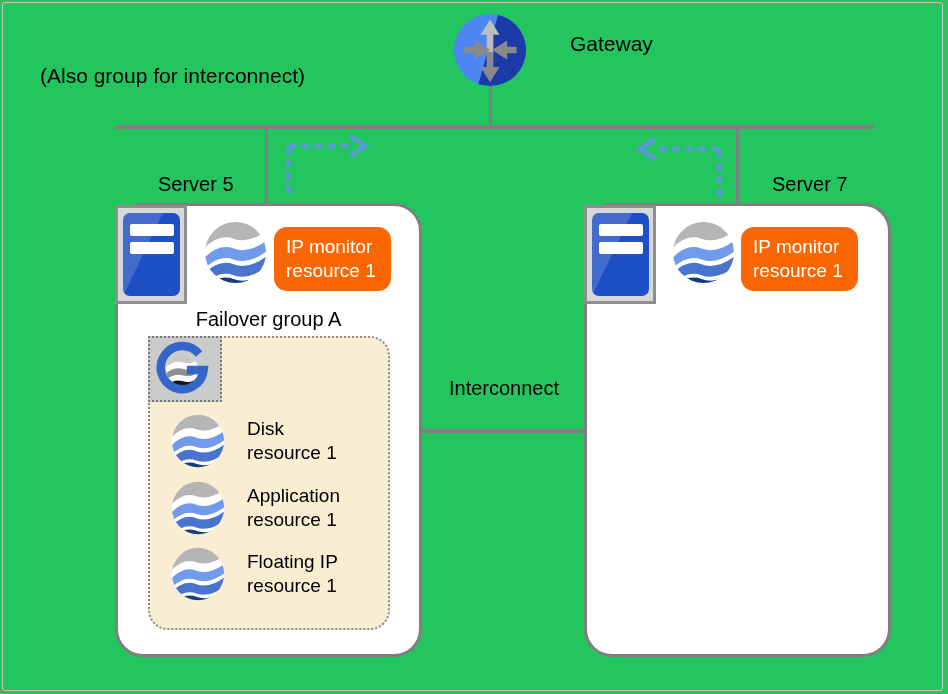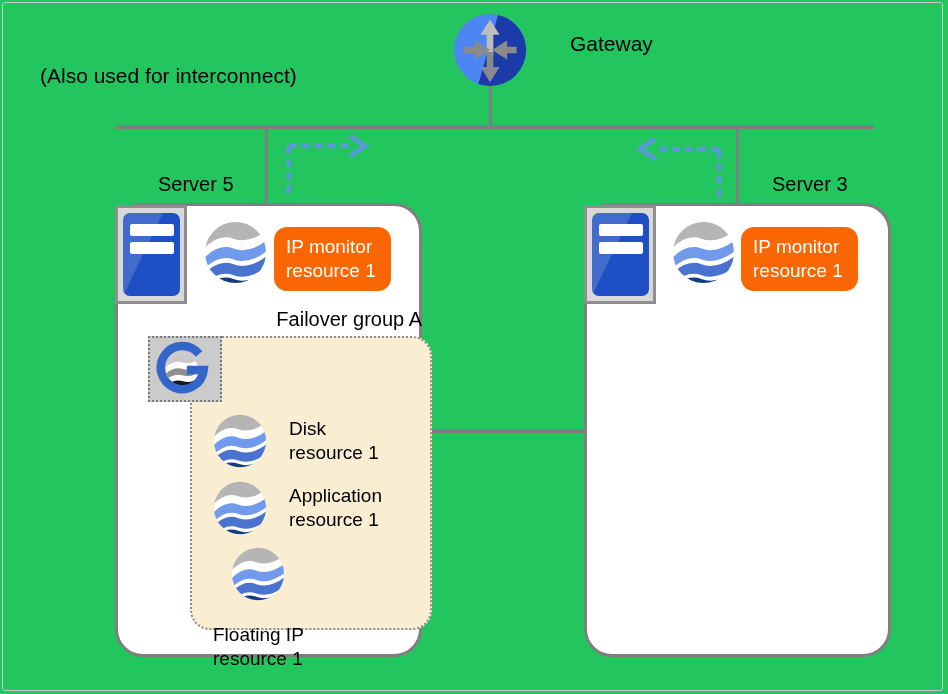--- a/index.html
+++ b/index.html
@@ -16,22 +16,22 @@
   .gw-label{position:absolute;left:570px;top:32px;font-size:21px;}
   .ic-label{position:absolute;left:428px;top:376px;width:152px;text-align:center;font-size:20px;line-height:25px;}
   
   .server-box{position:absolute;width:301px;height:448px;border:3px solid #7f7f7f;border-radius:28px;background:#ffffff;}
   .gplate{position:absolute;background:#cbcbcb;border:2px dotted #7a7a7a;box-sizing:border-box;display:flex;align-items:center;justify-content:center;}
   
   .badge{position:absolute;width:117px;height:64px;border-radius:13px;background:#F96602;color:#ffffff;
          font-size:19px;line-height:24px;padding:8px 0 0 12px;box-sizing:border-box;}
   
   .group-box{position:absolute;left:148px;top:336px;width:242px;height:294px;background:#FAEED2;
-             border:2px dotted #8c8c8c;border-radius:20px;box-sizing:border-box;margin-left:42px;}
-  .group-label{position:absolute;left:115px;top:308px;width:307px;text-align:right;font-size:20px;}
+             border:2px dotted #8c8c8c;border-radius:20px;box-sizing:border-box;}
+  .group-label{position:absolute;left:115px;top:308px;width:307px;text-align:center;font-size:20px;}
   .res-row{position:absolute;display:flex;align-items:center;gap:22px;}
   .res-text{font-size:19px;line-height:24px;}
   svg{display:block;}
   .abs{position:absolute;}
 </style>
 </head>
 <body>
 
 <div id="canvas">
 
@@ -98,42 +98,43 @@
       <path d="M40,74 L30,58 L50,58 Z" fill="#8A8A8A"></path>
       <line x1="12" y1="40" x2="26" y2="40" stroke="#8A8A8A" stroke-width="7"></line>
       <path d="M40,40 L24,30 L24,50 Z" fill="#8A8A8A"></path>
       <line x1="68" y1="40" x2="56" y2="40" stroke="#8A8A8A" stroke-width="7"></line>
       <path d="M42,40 L58,30 L58,50 Z" fill="#8A8A8A"></path>
     </g>
   </svg>
   <div class="gw-label">Gateway</div>
 
   <div class="publan">
-    <span style="display:block">(Also used for interconnect)</span>
+    <span style="display:block">(Also group for interconnect)</span>
   </div>
 
   <div class="lbl" style="left:158px;top:171px;">Server 5</div>
-  <div class="lbl" style="left:772px;top:171px;">Server 3</div>
+  <div class="lbl" style="left:772px;top:171px;">Server 7</div>
 
   <svg class="abs" style="left:280px;top:133px;" width="100" height="64" viewBox="0 0 100 64">
     <line x1="8.5" y1="60" x2="8.5" y2="13" stroke="#5B9BD5" stroke-width="4.5" stroke-dasharray="8 5"></line>
     <line x1="8.5" y1="13" x2="72" y2="13" stroke="#5B9BD5" stroke-width="4.5" stroke-dasharray="8 5"></line>
     <polyline points="70,3 85,13 70,23" fill="none" stroke="#5B9BD5" stroke-width="5"></polyline>
   </svg>
   <svg class="abs" style="left:628px;top:137px;" width="100" height="64" viewBox="0 0 100 64">
     <line x1="91" y1="60" x2="91" y2="12" stroke="#5B9BD5" stroke-width="4.5" stroke-dasharray="8 5"></line>
     <line x1="91" y1="12" x2="26" y2="12" stroke="#5B9BD5" stroke-width="4.5" stroke-dasharray="8 5"></line>
     <polyline points="27,2 12,12 27,22" fill="none" stroke="#5B9BD5" stroke-width="5"></polyline>
   </svg>
 
   <div class="server-box" style="left:115px;top:203px;"></div>
   <div class="server-box" style="left:584px;top:203px;"></div>
 
   <div class="line" style="left:422px;top:429px;width:162px;height:4px;"></div>
   <div class="ic-label">
+    <span style="display:block">Interconnect</span>
   </div>
 
   <svg class="abs" style="left:115px;top:205px;" width="72" height="99" viewBox="0 0 72 99">
       <use href="#tower-icon"></use>
     </svg>
   <svg class="abs" style="left:584px;top:205px;" width="72" height="99" viewBox="0 0 72 99">
       <use href="#tower-icon"></use>
     </svg>
 
   <svg class="abs" style="left:204px;top:221px;" width="63" height="63" viewBox="0 0 64 64">
@@ -164,21 +165,21 @@
     </div>
     <div class="res-row" style="left:21px;top:143px;">
       <svg width="54" height="54" viewBox="0 0 64 64">
           <use href="#wave-icon"></use>
         </svg>
       <div class="res-text">
         <span style="display:block">Application</span>
         <span style="display:block">resource 1</span>
       </div>
     </div>
-    <div class="res-row" style="left:21px;top:209px;flex-direction:column;">
+    <div class="res-row" style="left:21px;top:209px;">
       <svg width="54" height="54" viewBox="0 0 64 64">
           <use href="#wave-icon"></use>
         </svg>
       <div class="res-text">
         <span style="display:block">Floating IP</span>
         <span style="display:block">resource 1</span>
       </div>
     </div>
   </div>
 

